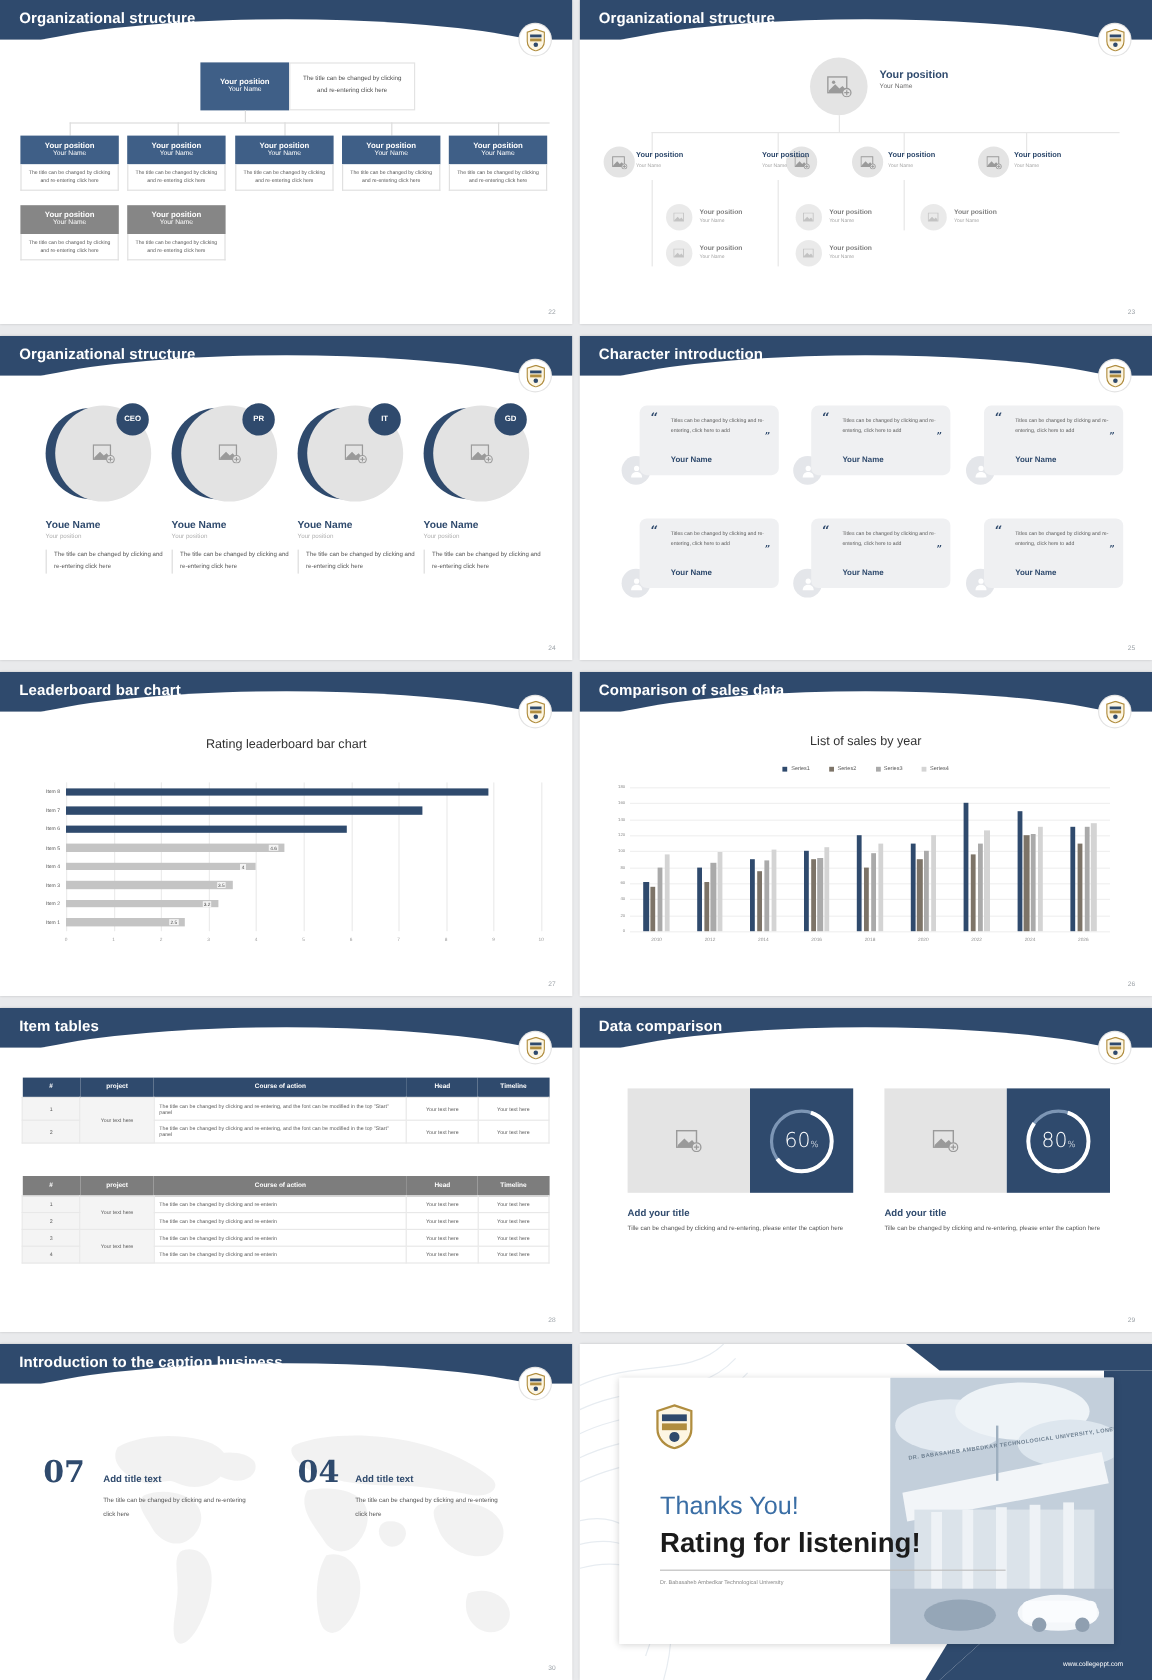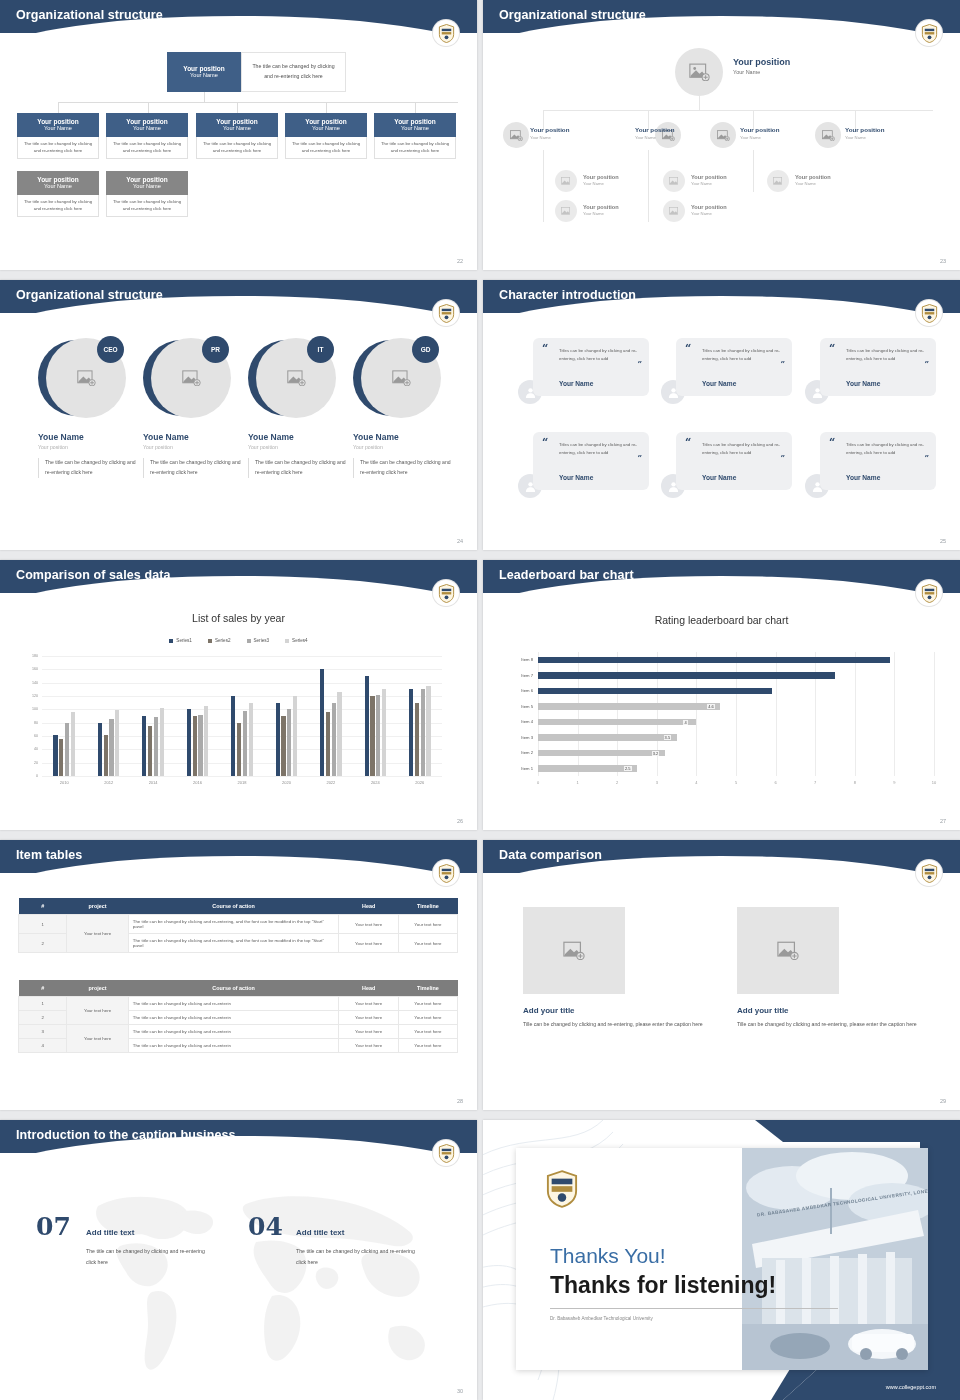--- a/index.html
+++ b/index.html
@@ -559,20 +559,86 @@
       </div>
     <div class="qcard" style="left:337px; top:152px;">
       <div class="qmark" style="left:9px; top:4px; font-size:11px;">“</div>
       <div class="qtxt">Titles can be changed by clicking and re-entering, click here to add</div>
       <div class="qmark" style="right:7px; top:20px; font-size:8px;">”</div>
       <div class="qname">Your Name</div>
     </div>
 
     <div class="pgnum">25</div>
   </div>
+
+  <div class="slide">
+    <div class="hdr">
+        <div class="band"></div>
+        <div class="curve"></div>
+      </div>
+    <div class="hdr-title">Leaderboard bar chart</div>
+    <div class="crest">
+      <svg viewBox="0 0 34 40">
+          <path d="M17 1 L32 6 V22 C32 31 25 37 17 39 C9 37 2 31 2 22 V6 Z" fill="#fdf6e3" stroke="#b08d3f" stroke-width="2"></path>
+          <rect x="7" y="10" width="20" height="5" fill="#2f4a6d"></rect>
+          <rect x="7" y="17" width="20" height="5" fill="#b08d3f"></rect>
+          <circle cx="17" cy="28" r="4" fill="#2f4a6d"></circle>
+        </svg>
+    </div>
+    <div class="charttitle" style="top:54px;">Rating leaderboard bar chart</div>
+    <div class="plot" id="hplot" style="left:55px; top:92px; width:396px; height:124px;">
+        <div class="vgl" style="left: 0px; top: 0px; height: 124px;"></div>
+        <div class="vgl" style="left: 39.6px; top: 0px; height: 124px;"></div>
+        <div class="vgl" style="left: 79.2px; top: 0px; height: 124px;"></div>
+        <div class="vgl" style="left: 118.8px; top: 0px; height: 124px;"></div>
+        <div class="vgl" style="left: 158.4px; top: 0px; height: 124px;"></div>
+        <div class="vgl" style="left: 198px; top: 0px; height: 124px;"></div>
+        <div class="vgl" style="left: 237.6px; top: 0px; height: 124px;"></div>
+        <div class="vgl" style="left: 277.2px; top: 0px; height: 124px;"></div>
+        <div class="vgl" style="left: 316.8px; top: 0px; height: 124px;"></div>
+        <div class="vgl" style="left: 356.4px; top: 0px; height: 124px;"></div>
+        <div class="vgl" style="left: 396px; top: 0px; height: 124px;"></div>
+        <div class="hb" style="left: 0px; top: 4.5px; width: 352.44px; height: 6.5px; background: rgb(47, 74, 109);"></div>
+        <div class="hb" style="left: 0px; top: 20px; width: 297px; height: 6.5px; background: rgb(47, 74, 109);"></div>
+        <div class="hb" style="left: 0px; top: 35.5px; width: 233.64px; height: 6.5px; background: rgb(47, 74, 109);"></div>
+        <div class="hb" style="left: 0px; top: 51px; width: 182.16px; height: 6.5px; background: rgb(196, 196, 196);"></div>
+        <div class="hb-val" style="left: 169.16px; top: 52px;">4.6</div>
+        <div class="hb" style="left: 0px; top: 66.5px; width: 158.4px; height: 6.5px; background: rgb(196, 196, 196);"></div>
+        <div class="hb-val" style="left: 145.4px; top: 67.5px;">4</div>
+        <div class="hb" style="left: 0px; top: 82px; width: 138.6px; height: 6.5px; background: rgb(196, 196, 196);"></div>
+        <div class="hb-val" style="left: 125.6px; top: 83px;">3.5</div>
+        <div class="hb" style="left: 0px; top: 97.5px; width: 126.72px; height: 6.5px; background: rgb(196, 196, 196);"></div>
+        <div class="hb-val" style="left: 113.72px; top: 98.5px;">3.2</div>
+        <div class="hb" style="left: 0px; top: 113px; width: 99px; height: 6.5px; background: rgb(196, 196, 196);"></div>
+        <div class="hb-val" style="left: 86px; top: 114px;">2.5</div>
+      </div>
+    <div id="hxticks">
+        <div class="hx" style="left: 45px; width: 20px; top: 220px;">0</div>
+        <div class="hx" style="left: 84.6px; width: 20px; top: 220px;">1</div>
+        <div class="hx" style="left: 124.2px; width: 20px; top: 220px;">2</div>
+        <div class="hx" style="left: 163.8px; width: 20px; top: 220px;">3</div>
+        <div class="hx" style="left: 203.4px; width: 20px; top: 220px;">4</div>
+        <div class="hx" style="left: 243px; width: 20px; top: 220px;">5</div>
+        <div class="hx" style="left: 282.6px; width: 20px; top: 220px;">6</div>
+        <div class="hx" style="left: 322.2px; width: 20px; top: 220px;">7</div>
+        <div class="hx" style="left: 361.8px; width: 20px; top: 220px;">8</div>
+        <div class="hx" style="left: 401.4px; width: 20px; top: 220px;">9</div>
+        <div class="hx" style="left: 441px; width: 20px; top: 220px;">10</div>
+      </div>
+
+    <div class="pgnum">27</div>
+  <div class="hb-label" style="left: 6px; width: 44px; top: 97px;">Item 8</div>
+      <div class="hb-label" style="left: 6px; width: 44px; top: 112.5px;">Item 7</div>
+      <div class="hb-label" style="left: 6px; width: 44px; top: 128px;">Item 6</div>
+      <div class="hb-label" style="left: 6px; width: 44px; top: 143.5px;">Item 5</div>
+      <div class="hb-label" style="left: 6px; width: 44px; top: 159px;">Item 4</div>
+      <div class="hb-label" style="left: 6px; width: 44px; top: 174.5px;">Item 3</div>
+      <div class="hb-label" style="left: 6px; width: 44px; top: 190px;">Item 2</div>
+      <div class="hb-label" style="left: 6px; width: 44px; top: 205.5px;">Item 1</div>
+    </div>
 
   <div class="slide">
     <div class="hdr">
         <div class="band"></div>
         <div class="curve"></div>
       </div>
     <div class="hdr-title">Comparison of sales data</div>
     <div class="crest">
       <svg viewBox="0 0 34 40">
           <path d="M17 1 L32 6 V22 C32 31 25 37 17 39 C9 37 2 31 2 22 V6 Z" fill="#fdf6e3" stroke="#b08d3f" stroke-width="2"></path>
@@ -662,86 +728,20 @@
       </div>
 
     <div class="pgnum">26</div>
   </div>
 
   <div class="slide">
     <div class="hdr">
         <div class="band"></div>
         <div class="curve"></div>
       </div>
-    <div class="hdr-title">Leaderboard bar chart</div>
-    <div class="crest">
-      <svg viewBox="0 0 34 40">
-          <path d="M17 1 L32 6 V22 C32 31 25 37 17 39 C9 37 2 31 2 22 V6 Z" fill="#fdf6e3" stroke="#b08d3f" stroke-width="2"></path>
-          <rect x="7" y="10" width="20" height="5" fill="#2f4a6d"></rect>
-          <rect x="7" y="17" width="20" height="5" fill="#b08d3f"></rect>
-          <circle cx="17" cy="28" r="4" fill="#2f4a6d"></circle>
-        </svg>
-    </div>
-    <div class="charttitle" style="top:54px;">Rating leaderboard bar chart</div>
-    <div class="plot" id="hplot" style="left:55px; top:92px; width:396px; height:124px;">
-        <div class="vgl" style="left: 0px; top: 0px; height: 124px;"></div>
-        <div class="vgl" style="left: 39.6px; top: 0px; height: 124px;"></div>
-        <div class="vgl" style="left: 79.2px; top: 0px; height: 124px;"></div>
-        <div class="vgl" style="left: 118.8px; top: 0px; height: 124px;"></div>
-        <div class="vgl" style="left: 158.4px; top: 0px; height: 124px;"></div>
-        <div class="vgl" style="left: 198px; top: 0px; height: 124px;"></div>
-        <div class="vgl" style="left: 237.6px; top: 0px; height: 124px;"></div>
-        <div class="vgl" style="left: 277.2px; top: 0px; height: 124px;"></div>
-        <div class="vgl" style="left: 316.8px; top: 0px; height: 124px;"></div>
-        <div class="vgl" style="left: 356.4px; top: 0px; height: 124px;"></div>
-        <div class="vgl" style="left: 396px; top: 0px; height: 124px;"></div>
-        <div class="hb" style="left: 0px; top: 4.5px; width: 352.44px; height: 6.5px; background: rgb(47, 74, 109);"></div>
-        <div class="hb" style="left: 0px; top: 20px; width: 297px; height: 6.5px; background: rgb(47, 74, 109);"></div>
-        <div class="hb" style="left: 0px; top: 35.5px; width: 233.64px; height: 6.5px; background: rgb(47, 74, 109);"></div>
-        <div class="hb" style="left: 0px; top: 51px; width: 182.16px; height: 6.5px; background: rgb(196, 196, 196);"></div>
-        <div class="hb-val" style="left: 169.16px; top: 52px;">4.6</div>
-        <div class="hb" style="left: 0px; top: 66.5px; width: 158.4px; height: 6.5px; background: rgb(196, 196, 196);"></div>
-        <div class="hb-val" style="left: 145.4px; top: 67.5px;">4</div>
-        <div class="hb" style="left: 0px; top: 82px; width: 138.6px; height: 6.5px; background: rgb(196, 196, 196);"></div>
-        <div class="hb-val" style="left: 125.6px; top: 83px;">3.5</div>
-        <div class="hb" style="left: 0px; top: 97.5px; width: 126.72px; height: 6.5px; background: rgb(196, 196, 196);"></div>
-        <div class="hb-val" style="left: 113.72px; top: 98.5px;">3.2</div>
-        <div class="hb" style="left: 0px; top: 113px; width: 99px; height: 6.5px; background: rgb(196, 196, 196);"></div>
-        <div class="hb-val" style="left: 86px; top: 114px;">2.5</div>
-      </div>
-    <div id="hxticks">
-        <div class="hx" style="left: 45px; width: 20px; top: 220px;">0</div>
-        <div class="hx" style="left: 84.6px; width: 20px; top: 220px;">1</div>
-        <div class="hx" style="left: 124.2px; width: 20px; top: 220px;">2</div>
-        <div class="hx" style="left: 163.8px; width: 20px; top: 220px;">3</div>
-        <div class="hx" style="left: 203.4px; width: 20px; top: 220px;">4</div>
-        <div class="hx" style="left: 243px; width: 20px; top: 220px;">5</div>
-        <div class="hx" style="left: 282.6px; width: 20px; top: 220px;">6</div>
-        <div class="hx" style="left: 322.2px; width: 20px; top: 220px;">7</div>
-        <div class="hx" style="left: 361.8px; width: 20px; top: 220px;">8</div>
-        <div class="hx" style="left: 401.4px; width: 20px; top: 220px;">9</div>
-        <div class="hx" style="left: 441px; width: 20px; top: 220px;">10</div>
-      </div>
-
-    <div class="pgnum">27</div>
-  <div class="hb-label" style="left: 6px; width: 44px; top: 97px;">Item 8</div>
-      <div class="hb-label" style="left: 6px; width: 44px; top: 112.5px;">Item 7</div>
-      <div class="hb-label" style="left: 6px; width: 44px; top: 128px;">Item 6</div>
-      <div class="hb-label" style="left: 6px; width: 44px; top: 143.5px;">Item 5</div>
-      <div class="hb-label" style="left: 6px; width: 44px; top: 159px;">Item 4</div>
-      <div class="hb-label" style="left: 6px; width: 44px; top: 174.5px;">Item 3</div>
-      <div class="hb-label" style="left: 6px; width: 44px; top: 190px;">Item 2</div>
-      <div class="hb-label" style="left: 6px; width: 44px; top: 205.5px;">Item 1</div>
-    </div>
-
-  <div class="slide">
-    <div class="hdr">
-        <div class="band"></div>
-        <div class="curve"></div>
-      </div>
     <div class="hdr-title">Item tables</div>
     <div class="crest">
       <svg viewBox="0 0 34 40">
           <path d="M17 1 L32 6 V22 C32 31 25 37 17 39 C9 37 2 31 2 22 V6 Z" fill="#fdf6e3" stroke="#b08d3f" stroke-width="2"></path>
           <rect x="7" y="10" width="20" height="5" fill="#2f4a6d"></rect>
           <rect x="7" y="17" width="20" height="5" fill="#b08d3f"></rect>
           <circle cx="17" cy="28" r="4" fill="#2f4a6d"></circle>
         </svg>
     </div>
 
@@ -849,30 +849,48 @@
     </div>
 
     <div class="phbox" style="left:40px; top:67px; width:102px; height:87px;">
       <svg width="22" height="19" viewBox="0 0 24 20">
           <rect x="1" y="1" width="18" height="15" fill="none" stroke="#9a9a9a" stroke-width="1.3"></rect>
           <path d="M2 14 L8 8 L12 12 L15 9.5 L18 13 V16 H2 Z" fill="#9a9a9a"></path>
           <circle cx="19" cy="16" r="4" fill="#e4e4e4" stroke="#9a9a9a" stroke-width="1.2"></circle>
           <path d="M19 13.6 V18.4 M16.6 16 H21.4" stroke="#9a9a9a" stroke-width="1.2"></path>
         </svg>
     </div>
+    <div class="donutbox" style="left:142px; top:67px; width:86px; height:87px;">
+      <svg width="66" height="66" viewBox="0 0 100 100">
+        <circle cx="50" cy="50" r="38" fill="none" stroke="#7d96b5" stroke-width="4"></circle>
+        <circle cx="50" cy="50" r="38" fill="none" stroke="#ffffff" stroke-width="5" stroke-dasharray="143 96" stroke-dashoffset="-12" transform="rotate(-90 50 50)" stroke-linecap="butt"></circle>
+      </svg>
+      <div class="pct" style="left:0; right:0; text-align:center; top:34px;">
+        <span>60</span><i>%</i>
+      </div>
+    </div>
     <div class="dtitle" style="left:40px; top:166px;">Add your title</div>
     <div class="ddesc" style="left:40px; top:180px; width:188px;">Tille can be changed by clicking and re-entering, please enter the caption here</div>
 
     <div class="phbox" style="left:254px; top:67px; width:102px; height:87px;">
       <svg width="22" height="19" viewBox="0 0 24 20">
           <rect x="1" y="1" width="18" height="15" fill="none" stroke="#9a9a9a" stroke-width="1.3"></rect>
           <path d="M2 14 L8 8 L12 12 L15 9.5 L18 13 V16 H2 Z" fill="#9a9a9a"></path>
           <circle cx="19" cy="16" r="4" fill="#e4e4e4" stroke="#9a9a9a" stroke-width="1.2"></circle>
           <path d="M19 13.6 V18.4 M16.6 16 H21.4" stroke="#9a9a9a" stroke-width="1.2"></path>
         </svg>
+    </div>
+    <div class="donutbox" style="left:356px; top:67px; width:86px; height:87px;">
+      <svg width="66" height="66" viewBox="0 0 100 100">
+        <circle cx="50" cy="50" r="38" fill="none" stroke="#7d96b5" stroke-width="4"></circle>
+        <circle cx="50" cy="50" r="38" fill="none" stroke="#ffffff" stroke-width="5" stroke-dasharray="191 48" stroke-dashoffset="-12" transform="rotate(-90 50 50)" stroke-linecap="butt"></circle>
+      </svg>
+      <div class="pct" style="left:0; right:0; text-align:center; top:34px;">
+        <span>80</span><i>%</i>
+      </div>
     </div>
     <div class="dtitle" style="left:254px; top:166px;">Add your title</div>
     <div class="ddesc" style="left:254px; top:180px; width:188px;">Tille can be changed by clicking and re-entering, please enter the caption here</div>
 
     <div class="pgnum">29</div>
   </div>
 
   <div class="slide last-row">
     <div class="hdr">
         <div class="band"></div>
@@ -963,21 +981,21 @@
       <div style="position:absolute; left:30px; top:22px; width:32px; height:38px;">
         <svg viewBox="0 0 34 40" style="width:100%;height:100%;">
             <path d="M17 1 L32 6 V22 C32 31 25 37 17 39 C9 37 2 31 2 22 V6 Z" fill="#fdf6e3" stroke="#b08d3f" stroke-width="2"></path>
             <rect x="6" y="9" width="22" height="6" fill="#2f4a6d"></rect>
             <rect x="6" y="17" width="22" height="6" fill="#b08d3f"></rect>
             <circle cx="17" cy="29" r="4.5" fill="#2f4a6d"></circle>
           </svg>
       </div>
 
       <div class="ty-h1">Thanks You!</div>
-      <div class="ty-h2">Thanks for listening!</div>
+      <div class="ty-h2">Rating for listening!</div>
       <div class="ty-rule"></div>
       <div class="ty-sub">Dr. Babasaheb Ambedkar Technological University</div>
     </div>
 
     <div class="ty-url">www.collegeppt.com</div>
   </div>
 
 </div>
 
 </body></html>

